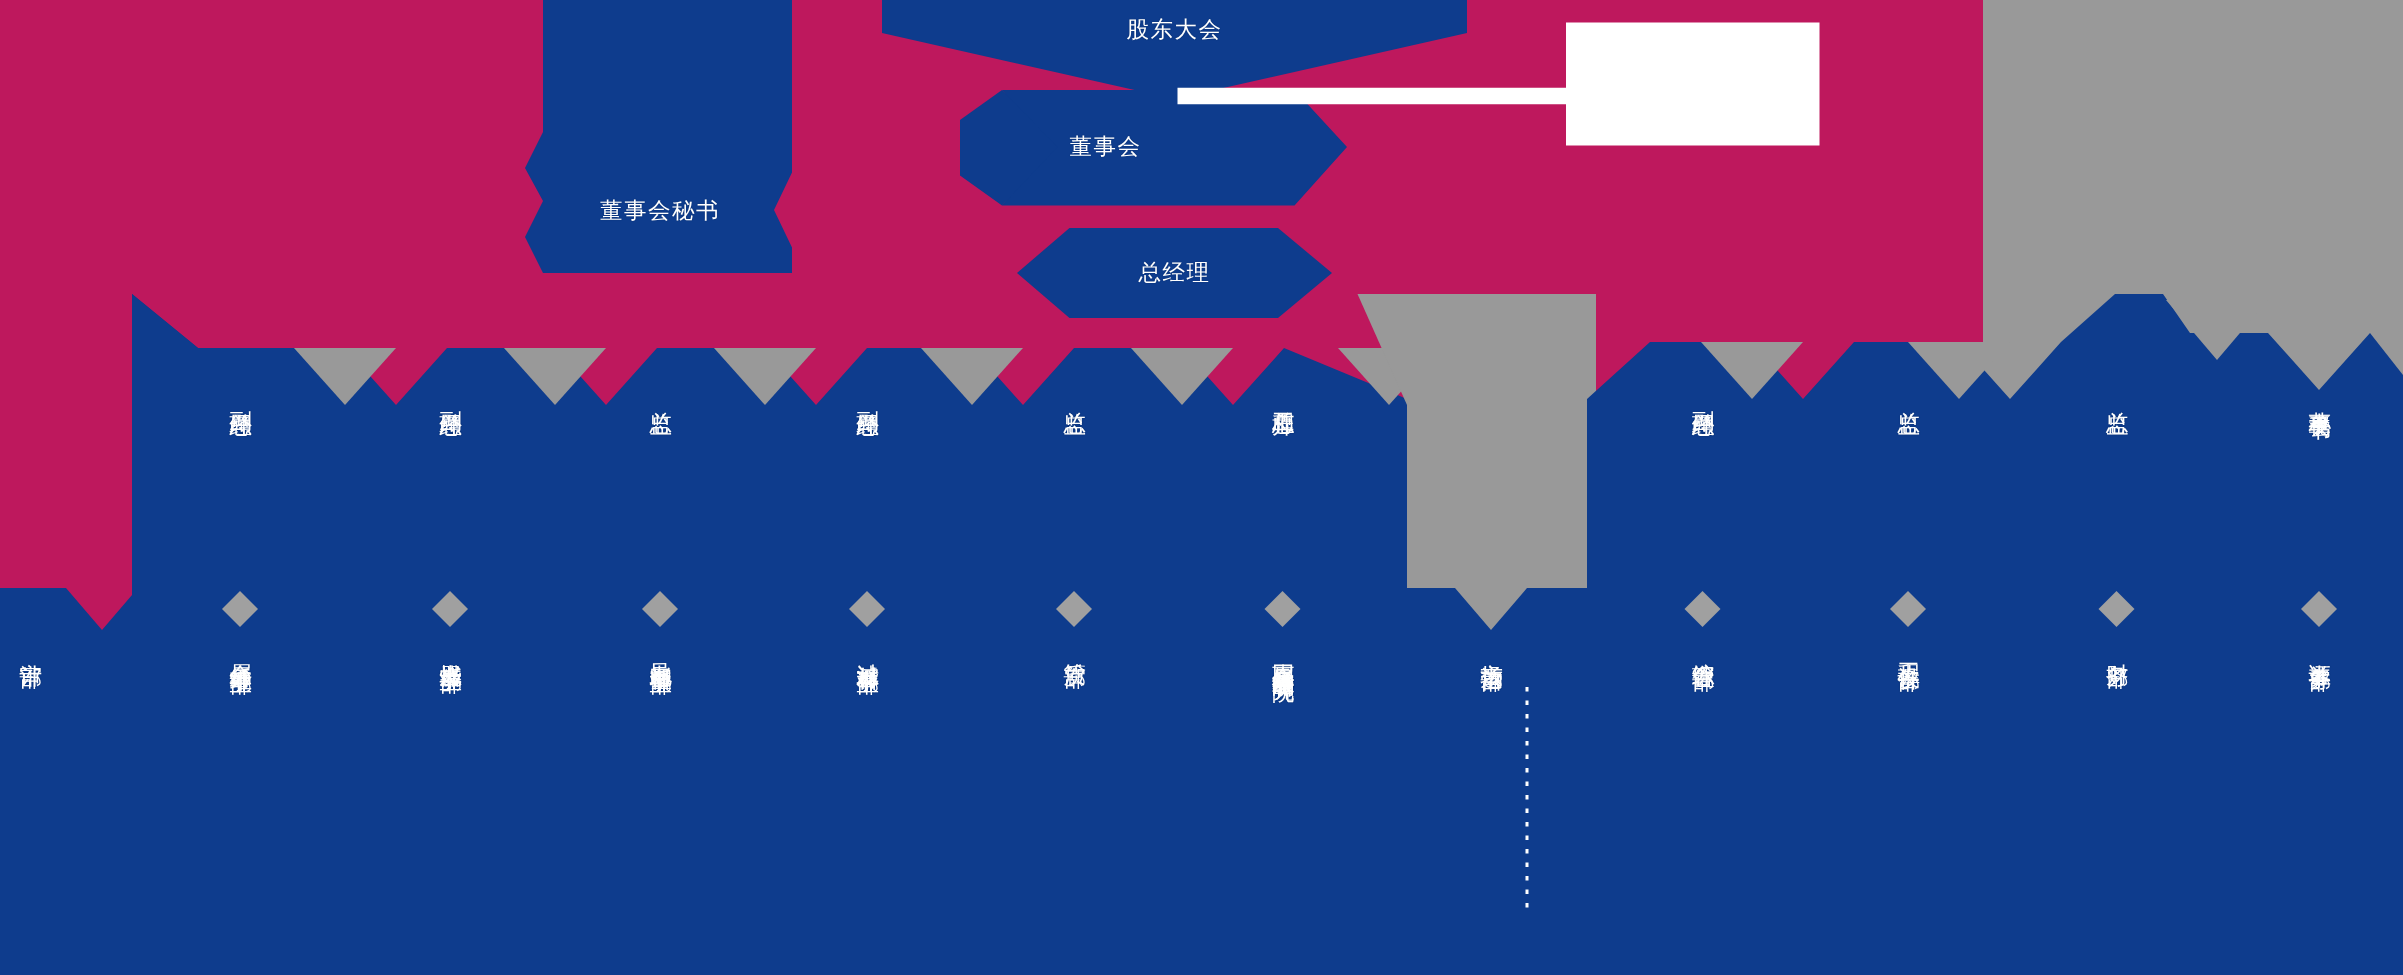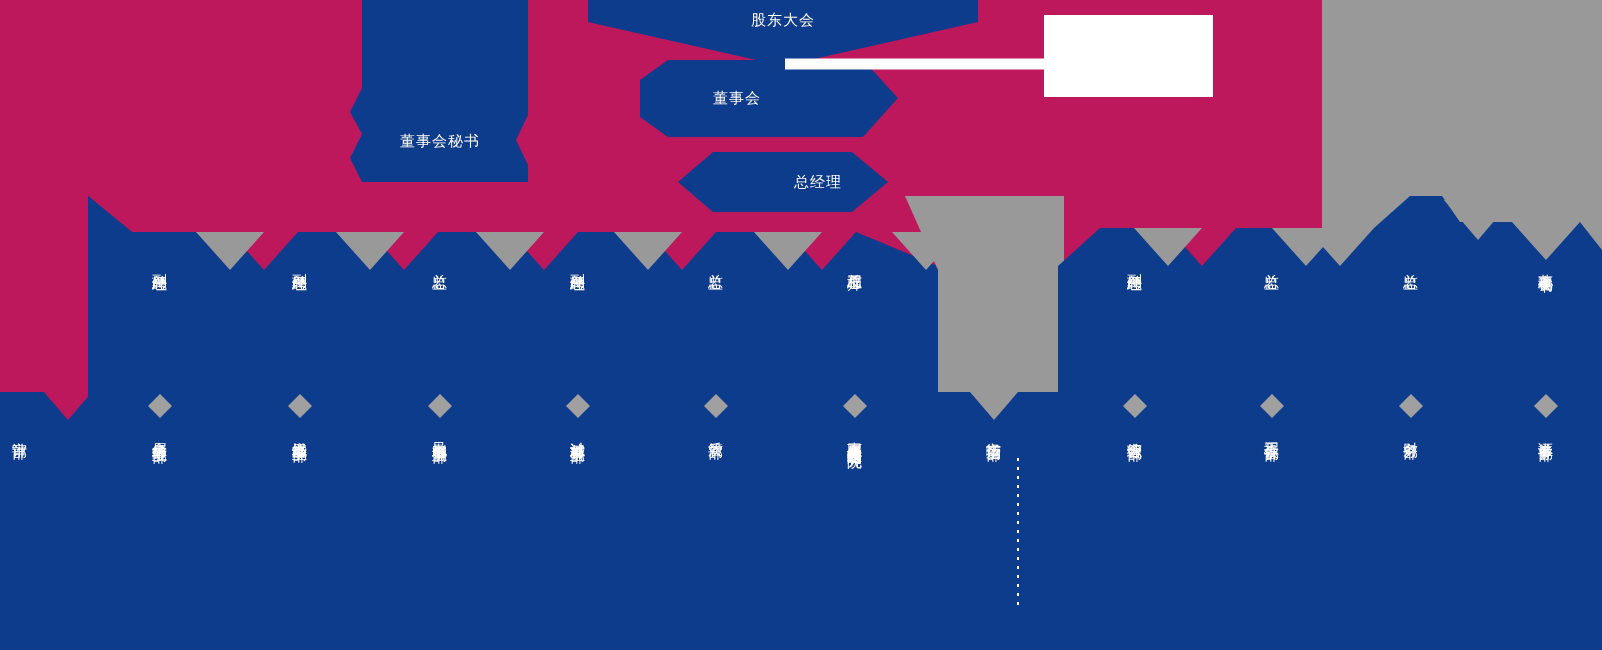--- a/index.html
+++ b/index.html
@@ -117,21 +117,21 @@
 
     <line x1="1018" y1="458" x2="1018" y2="606" stroke="#FFFFFF" stroke-width="2" stroke-dasharray="3 6"></line>
 
     <line x1="785" y1="64" x2="1046" y2="64" stroke="#FFFFFF" stroke-width="11"></line>
   </svg>
 
   <div class="whitebox" style="left:1044px;top:15px;width:169px;height:82px;"></div>
 
   <div class="hlabel" style="left:783px;top:20px;">股东大会</div>
   <div class="hlabel" style="left:737px;top:98px;">董事会</div>
-  <div class="hlabel" style="left:818px;top:182px;">总经理</div>
+  <div class="hlabel" style="left:783px;top:182px;">总经理</div>
   <div class="hlabel" style="left:440px;top:141px;">董事会秘书</div>
 
   <div class="vlabel" style="left:20px;top:430px;">审计部</div>
   <div class="vlabel" style="left:994px;top:430px;">市场运营部</div>
 
   <div class="vlabel" style="left:160px;top:262px;">副总经理</div>
   <div class="vlabel" style="left:300px;top:262px;">副总经理</div>
   <div class="vlabel" style="left:440px;top:262px;">总监</div>
   <div class="vlabel" style="left:578px;top:262px;">副总经理</div>
   <div class="vlabel" style="left:716px;top:262px;">总监</div>

